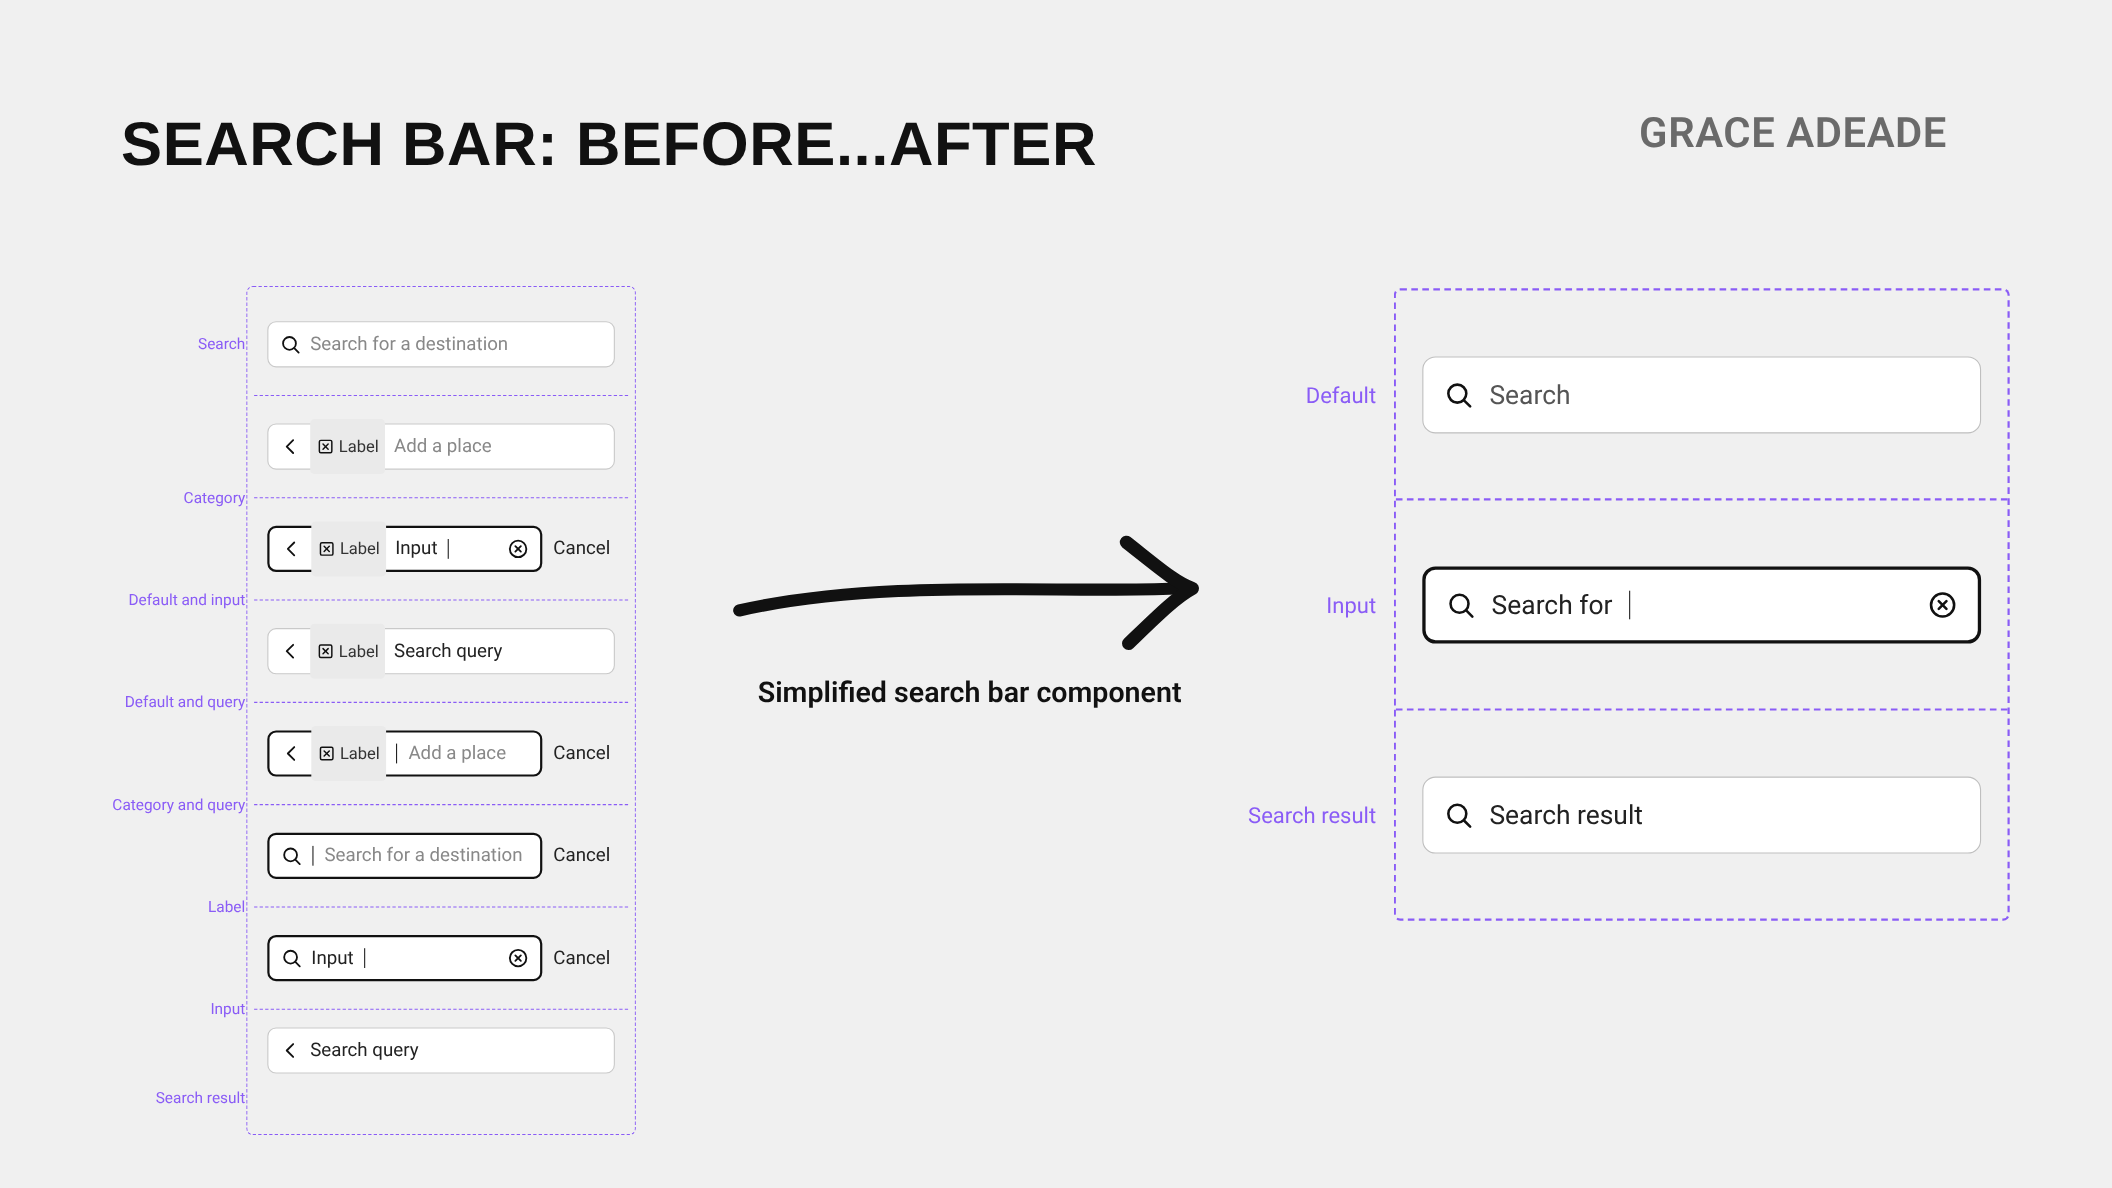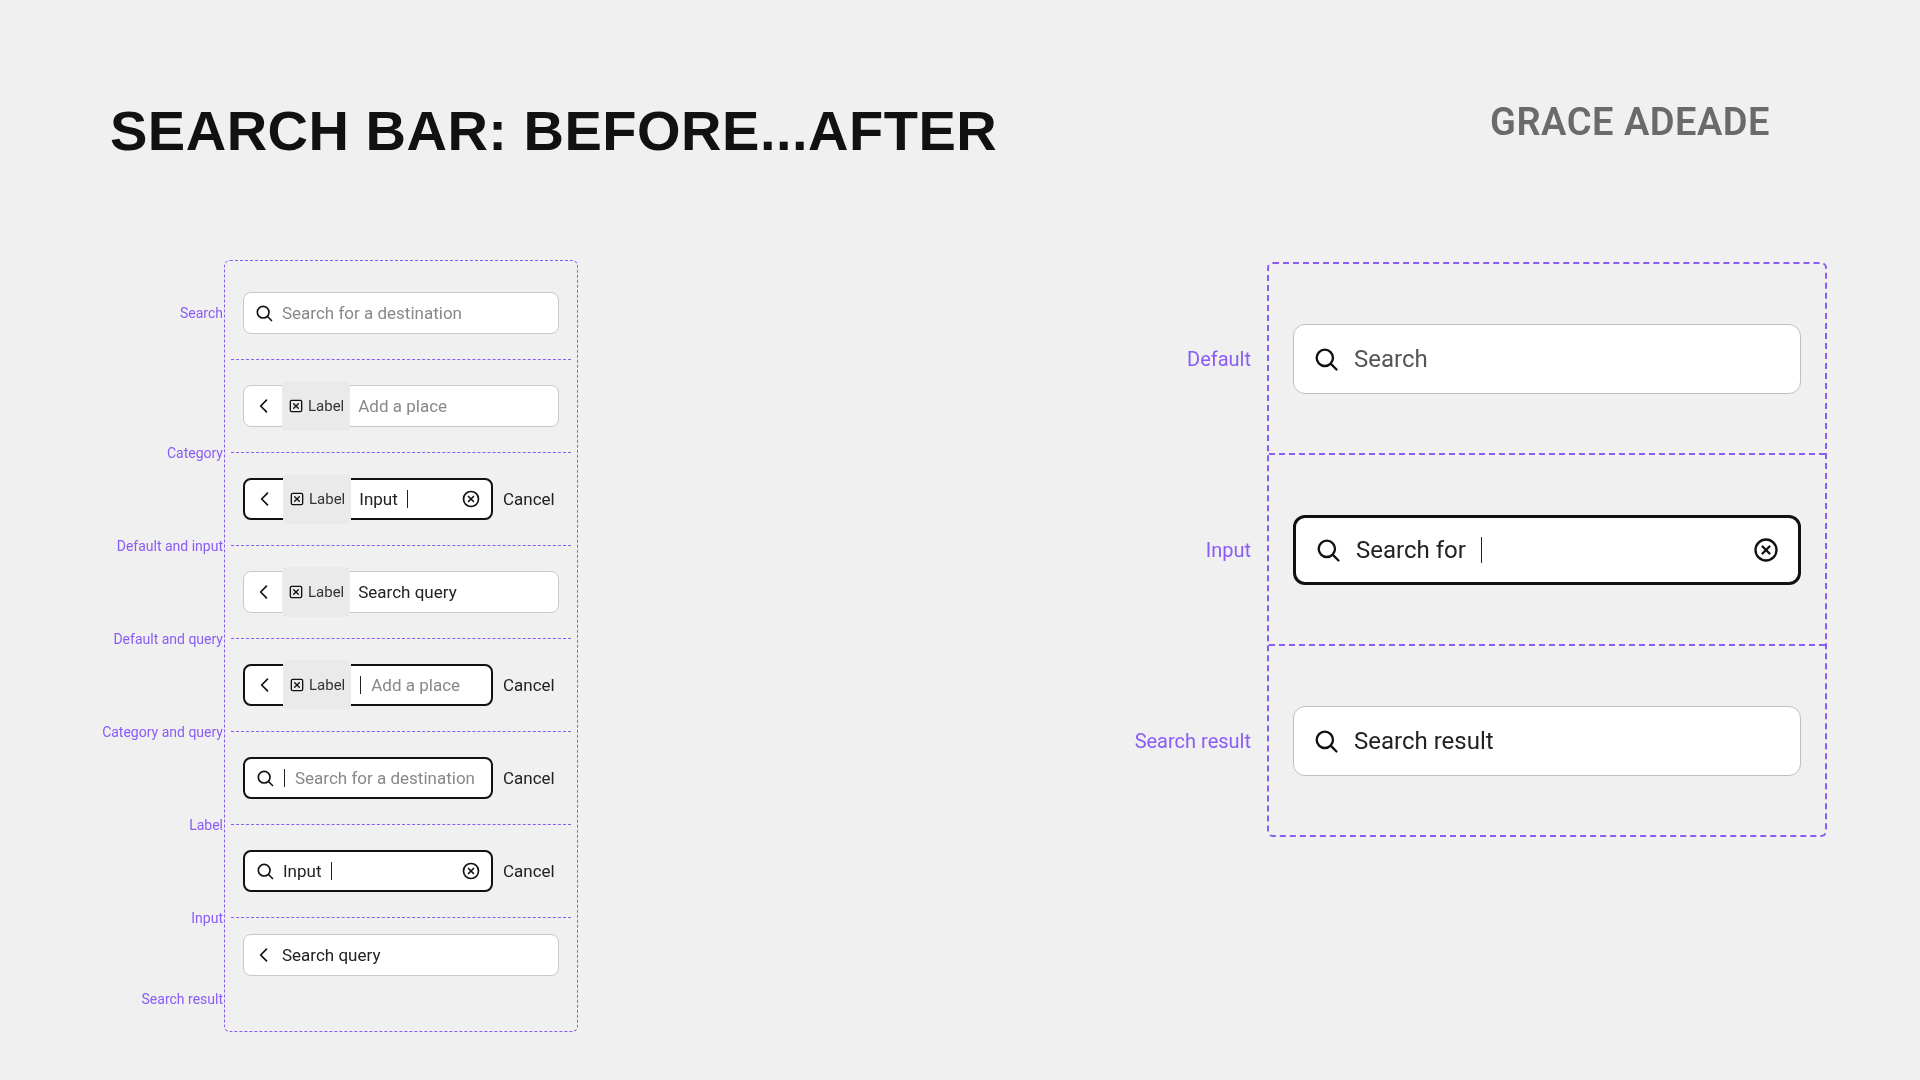--- a/index.html
+++ b/index.html
@@ -338,20 +338,27 @@
           <svg class="icon" viewBox="0 0 24 24">
               <use href="#ic-chevron-left"></use>
             </svg>
           <span class="val">Search query</span>
         </div>
       </div>
 
     </div>
   </div>
 
+  <div class="arrow-wrap">
+    <svg class="arrow-svg" viewBox="0 0 435 110">
+      <path d="M8 70 C 140 40, 300 55, 405 50" stroke="#111" stroke-width="11" fill="none" stroke-linecap="round"></path>
+      <path d="M360 8 C 388 30, 405 45, 420 50 C 405 58, 388 75, 362 100" stroke="#111" stroke-width="12" fill="none" stroke-linecap="round" stroke-linejoin="round"></path>
+    </svg>
+    <div class="caption">Simplified search bar component</div>
+  </div>
 
   <div class="after-panel">
     <div class="after-inner">
 
       <div class="acell">
         <span class="outer-label center">Default</span>
         <div class="bigbox">
           <svg class="bigicon" viewBox="0 0 24 24">
               <use href="#ic-search"></use>
             </svg>

